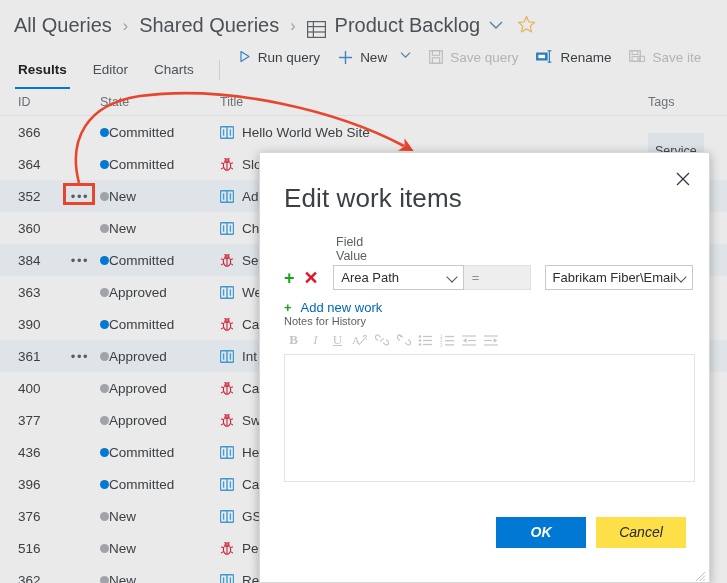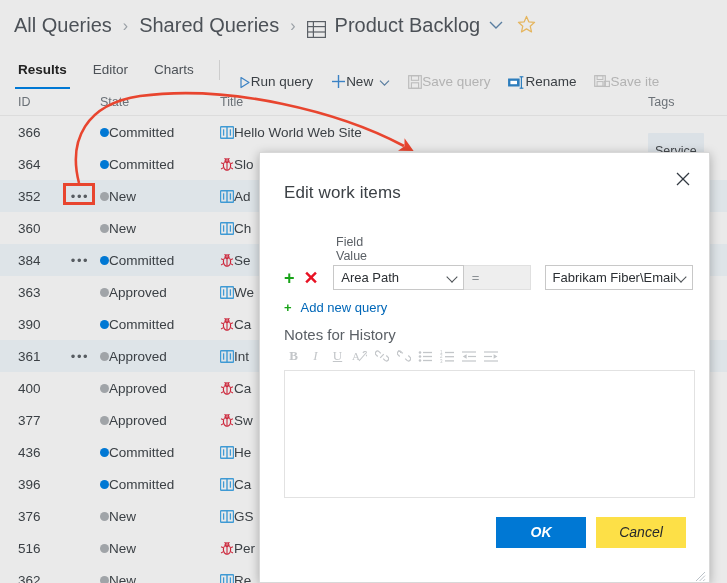--- a/index.html
+++ b/index.html
@@ -64,21 +64,21 @@
   .tab:first-child { margin-left: 5px; }
   .tab.active { font-weight: bold; color: #222; }
   .tab.active::after {
     content: ""; position: absolute; left: 10px; right: 10px; bottom: 0;
     height: 2px; background: #0078d4;
   }
   .tb-divider {
     width: 1px; height: 20px; background: #cdcdcd; margin: 0 9px 0 12px;
   }
   .tb-btn {
-    display: flex; align-items: flex-end; 
+    display: flex; align-items: flex-start; gap: 7px;
     height: 39px; padding: 0 9px;
     cursor: pointer; color: #3b4045;
   }
   .tb-btn.disabled { color: #b3b3b3; cursor: default; }
   .tb-ico { display: inline-flex; align-items: center; justify-content: center; }
   .tb-chev { margin-left: 6px; color: #5a7ea0; font-size: 10px; }
 
   
   .grid {
     position: absolute; top: 89px; left: 0; right: 0; bottom: 0;
@@ -102,21 +102,21 @@
     display: flex; align-items: center;
     height: 32px;
     font-size: 13.5px; color: #3b4045;
     cursor: default;
   }
   .row.alt { background: #dee4e8; }
   .row .c-id { color: #3b4045; }
   .row .c-dots { color: #575c61; letter-spacing: 1.6px; font-size: 13px; line-height: 1; }
   .state-wrap { display: flex; align-items: center; gap: 0; }
   .state-dot { width: 9px; height: 9px; border-radius: 50%; flex: none; }
-  .title-wrap { display: flex; align-items: center; overflow: hidden; white-space: nowrap; }
+  .title-wrap { display: flex; align-items: center; gap: 8px; overflow: hidden; white-space: nowrap; }
   .tag-chip {
     display: inline-block; background: #dbe1e6; color: #45494d;
     font-size: 12.5px; padding: 11px 7px; border-radius: 1px; margin-top: 37px;
   }
 
   
   .wi-icon { width: 14px; height: 13px; flex: none; display: inline-block; }
 
   
   .anno { position: absolute; inset: 0; pointer-events: none; }
@@ -138,21 +138,21 @@
   }
   .dlg-close {
     position: absolute; right: 12px; top: 12px;
     width: 28px; height: 28px;
     display: flex; align-items: center; justify-content: center;
     cursor: pointer; color: #333a42; font-size: 18px;
     font-family: "Liberation Sans", sans-serif;
   }
   .dlg-title {
     position: absolute; left: 24px; top: 30px;
-    font-size: 17px; font-weight: 300; color: #3c4146;
+    font-size: 26px; font-weight: 300; color: #3c4146;
     letter-spacing: 0.1px;
   }
   .dlg-body { position: absolute; left: 24px; top: 82px; right: 16px; }
 
   .fv-labels { display: flex; font-size: 12.5px; color: #5b6066; margin-left: 52px; flex-direction: column; }
   .lbl-field { width: 208px; }
   .lbl-value { width: 170px; }
 
   .fv-row { display: flex; align-items: center; margin-top: 2px; }
   .fv-actions {
@@ -189,21 +189,21 @@
     margin-right: 14px;
   }
 
   .addfield {
     display: flex; align-items: center; gap: 9px;
     margin-top: 10px;
     font-size: 13px;
   }
   .addfield .lnk { color: #0067b8; cursor: pointer; }
 
-  .notes-label { font-size: 15px; color: #5b6066; margin-top: 11px; }
+  .notes-label { font-size: 11px; color: #5b6066; }
 
   .fmt-bar {
     display: flex; align-items: center; gap: 3px;
     height: 22px; margin-top: 2px; color: #c3c6c9;
   }
   .fmt-btn {
     width: 19px; height: 19px;
     display: flex; align-items: center; justify-content: center;
     font-size: 13px; cursor: pointer; color: #c3c6c9;
   }
@@ -755,21 +755,21 @@
           <span>=</span>
         </div>
         <div class="sel sel-value">
           <span>Fabrikam Fiber\Email</span>
           <span class="caret"></span>
         </div>
       </div>
 
       <div class="addfield">
         <span class="ic-plus">+</span>
-        <span class="lnk">Add new query</span>
+        <span class="lnk">Add new work</span>
       </div>
 
       <div class="notes-label">Notes for History</div>
 
       <div class="fmt-bar">
         <div class="fmt-btn" style="font-weight:bold;font-family:'Liberation Serif',serif;">B</div>
         <div class="fmt-btn" style="font-style:italic;font-family:'Liberation Serif',serif;">I</div>
         <div class="fmt-btn" style="text-decoration:underline;font-family:'Liberation Serif',serif;">U</div>
         <div class="fmt-btn">
           <svg width="15" height="14" viewBox="0 0 15 14">

